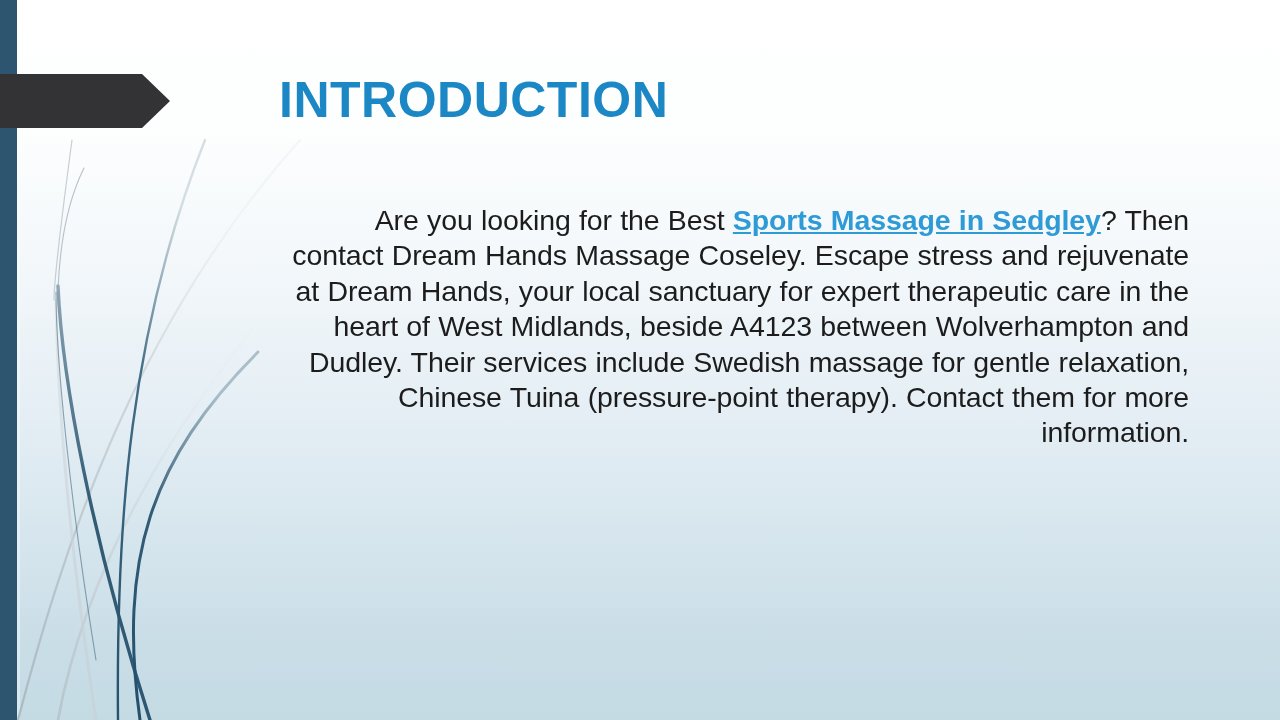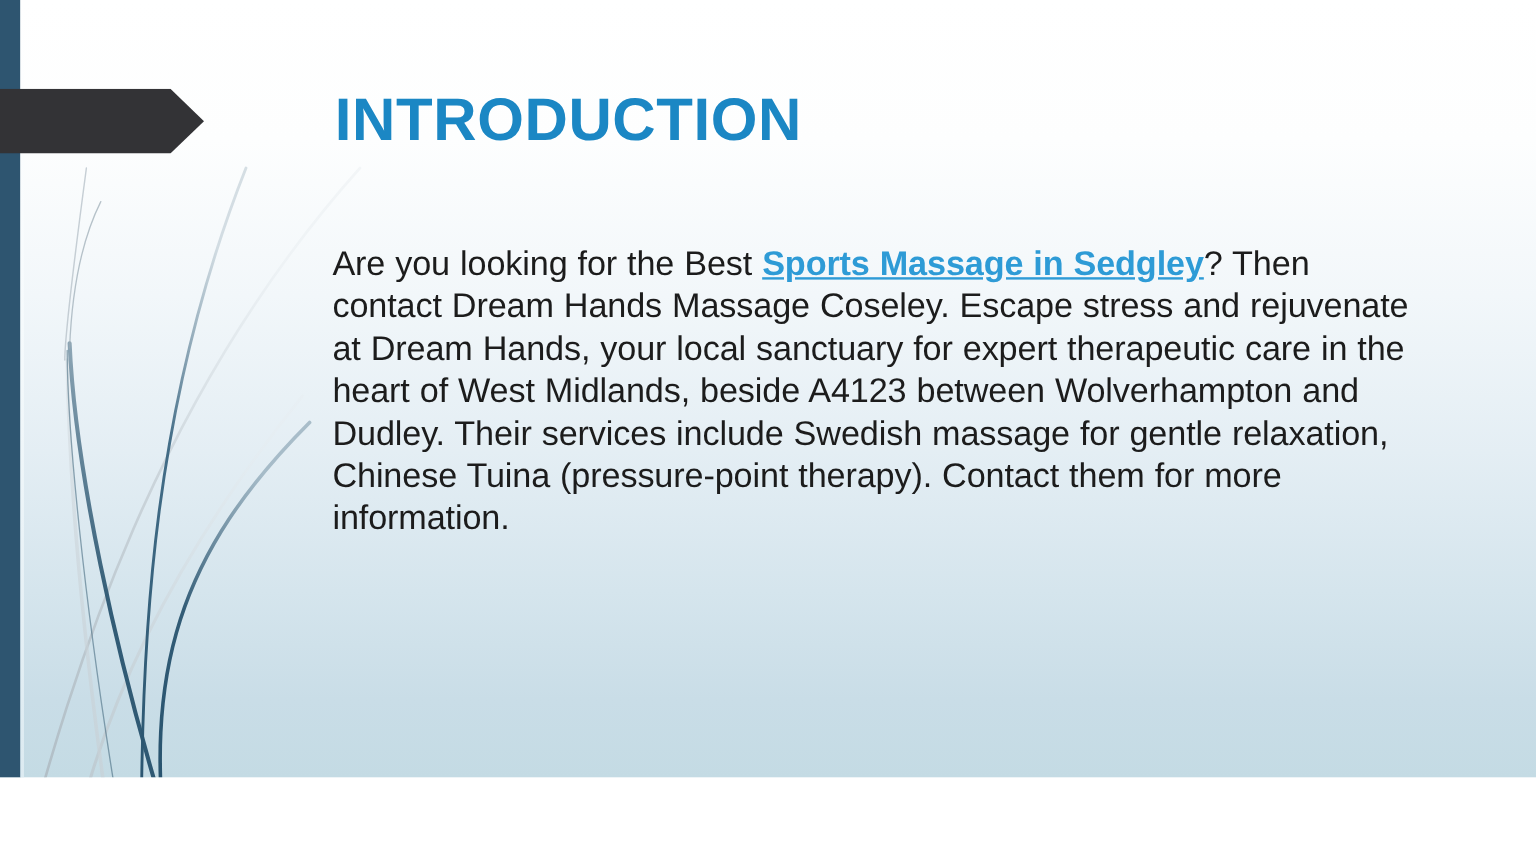--- a/index.html
+++ b/index.html
@@ -4,32 +4,33 @@
 <style>
   html, body {
     margin: 0;
     padding: 0;
     background: #ffffff;
   }
 
   #slide {
     position: relative;
     width: 1280px;
-    height: 648px;
+    height: 720px;
     overflow: hidden;
     font-family: "Liberation Sans", sans-serif;
     
     background: linear-gradient(to bottom,
                 #ffffff 0%,
                 #fdfefe 18%,
                 #f2f7fa 38%,
                 #e4eef4 58%,
                 #d5e5ed 76%,
                 #c9dde7 90%,
                 #c4dbe4 100%);
+    text-align: right;
   }
 
   
   #left-bar {
     position: absolute;
     left: 0;
     top: 0;
     width: 17px;
     height: 720px;
     background: #2e5570;

